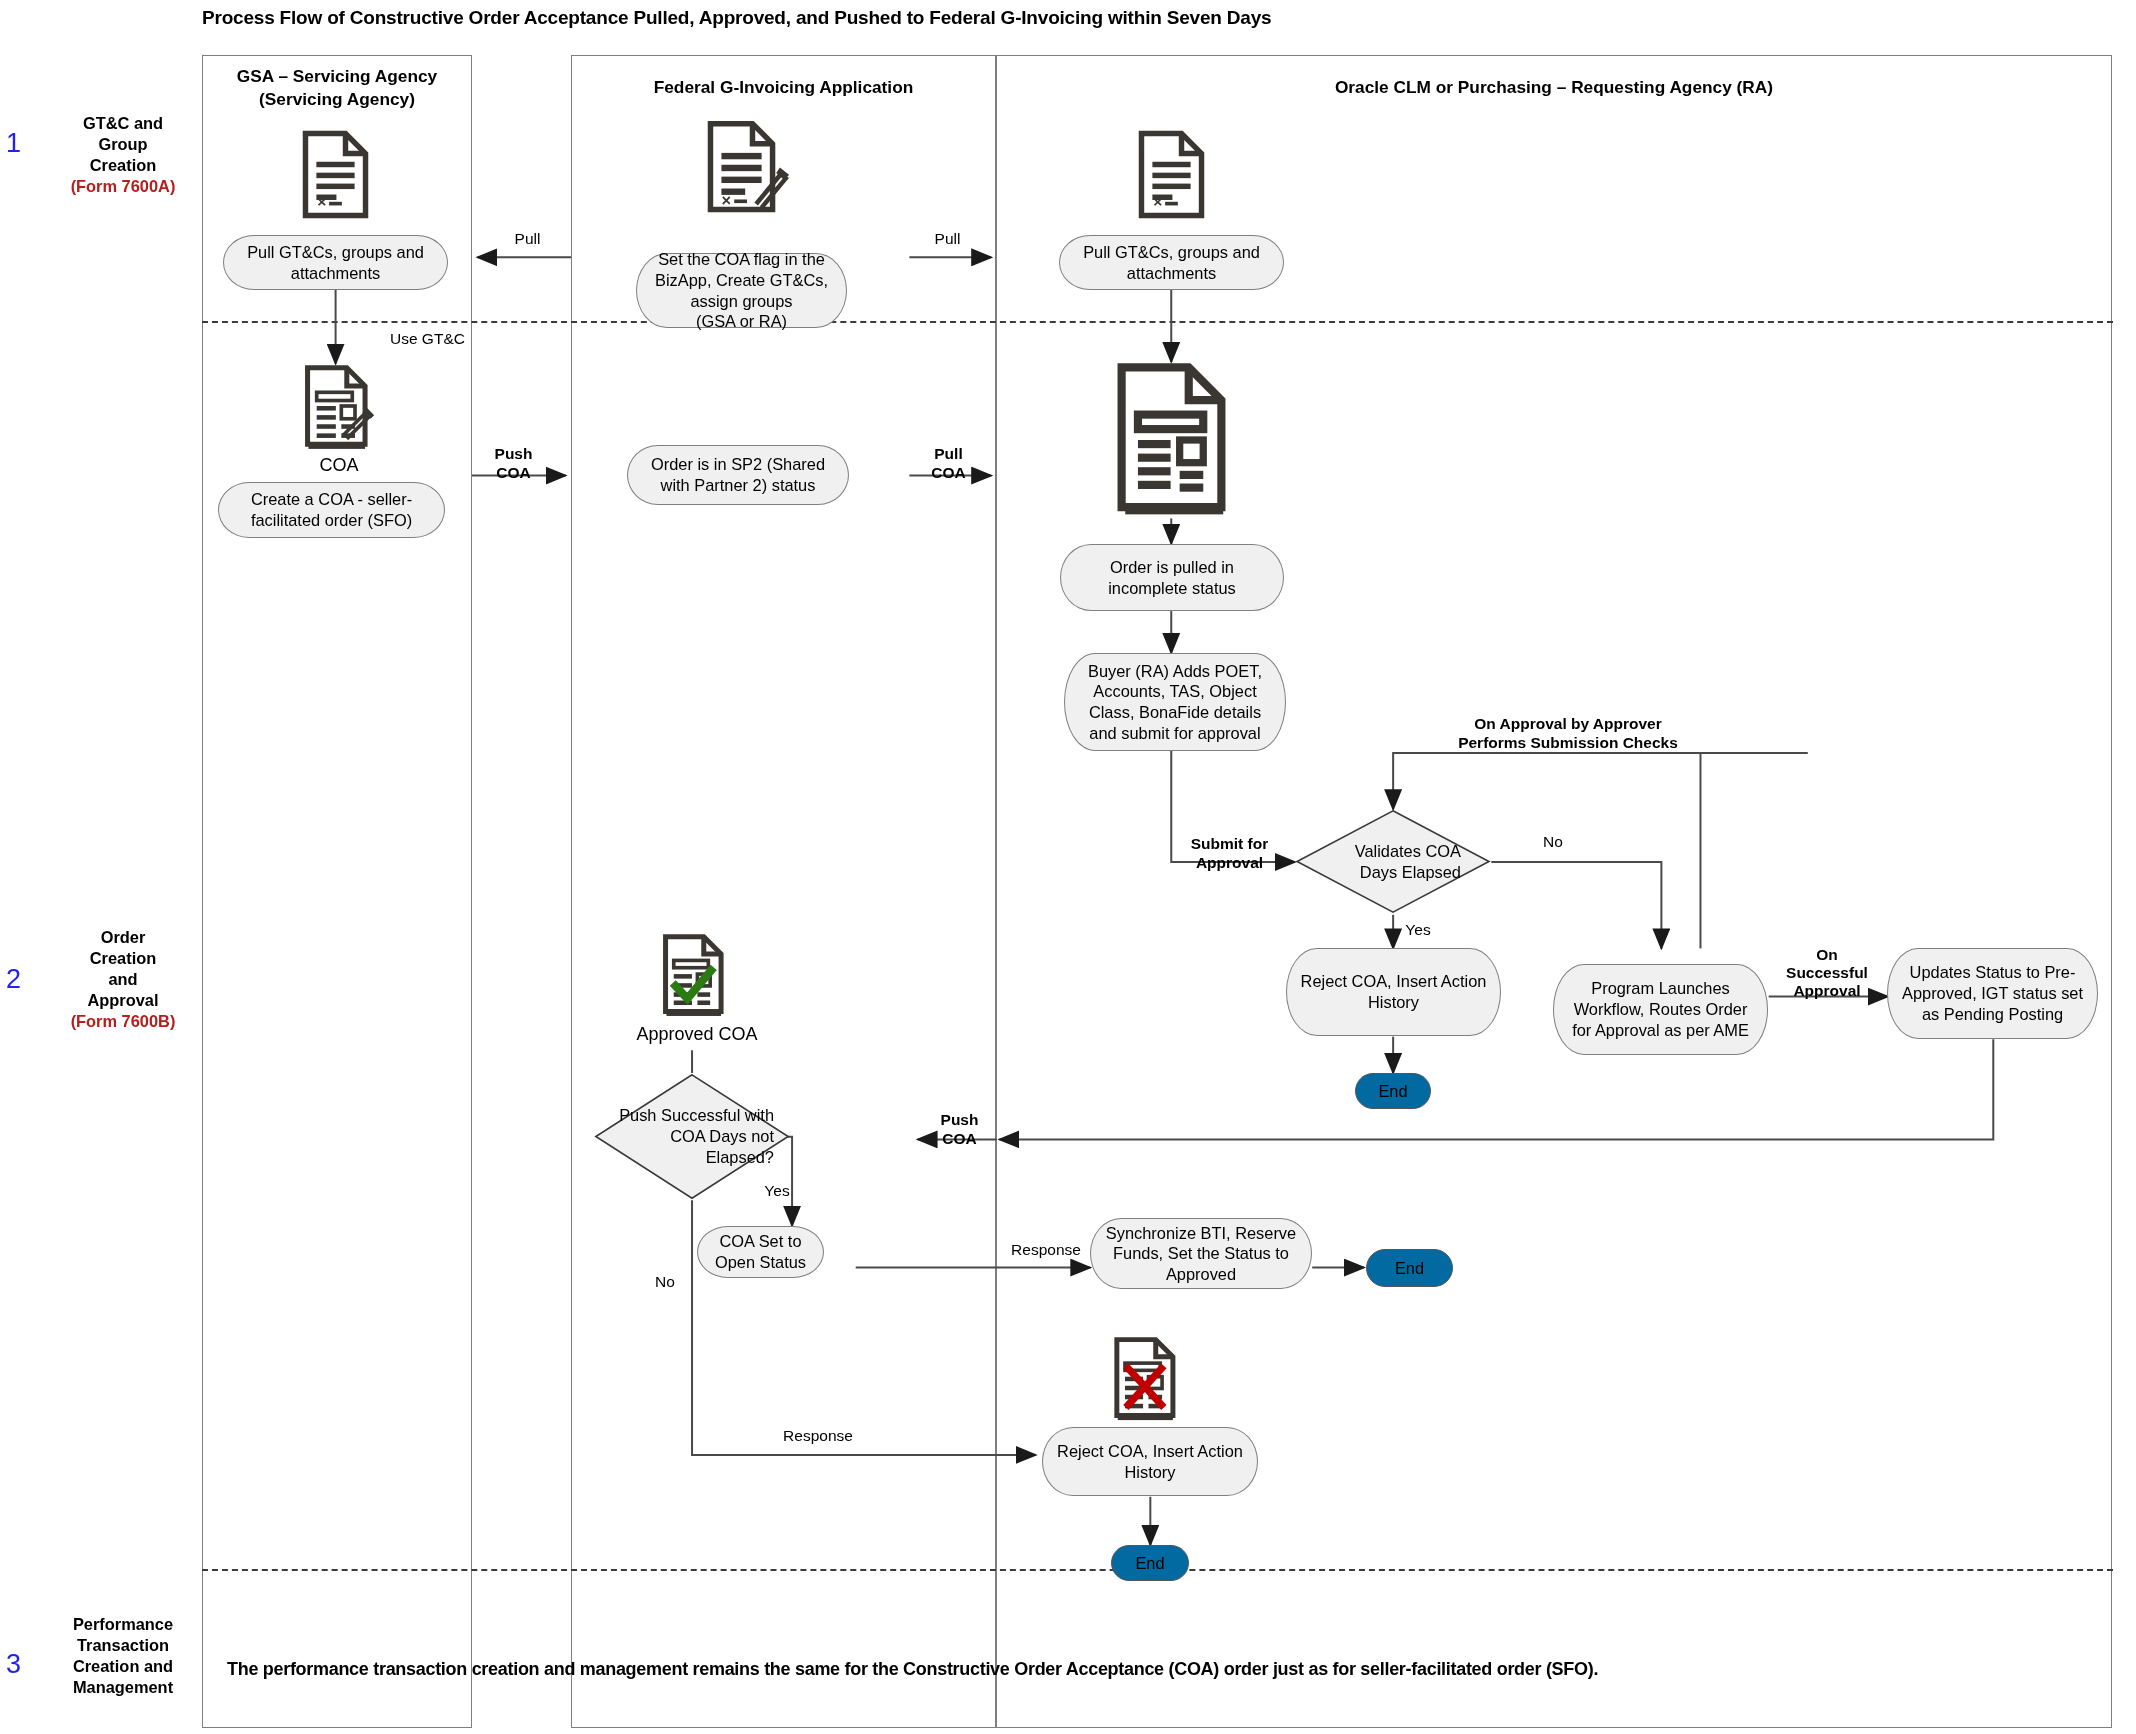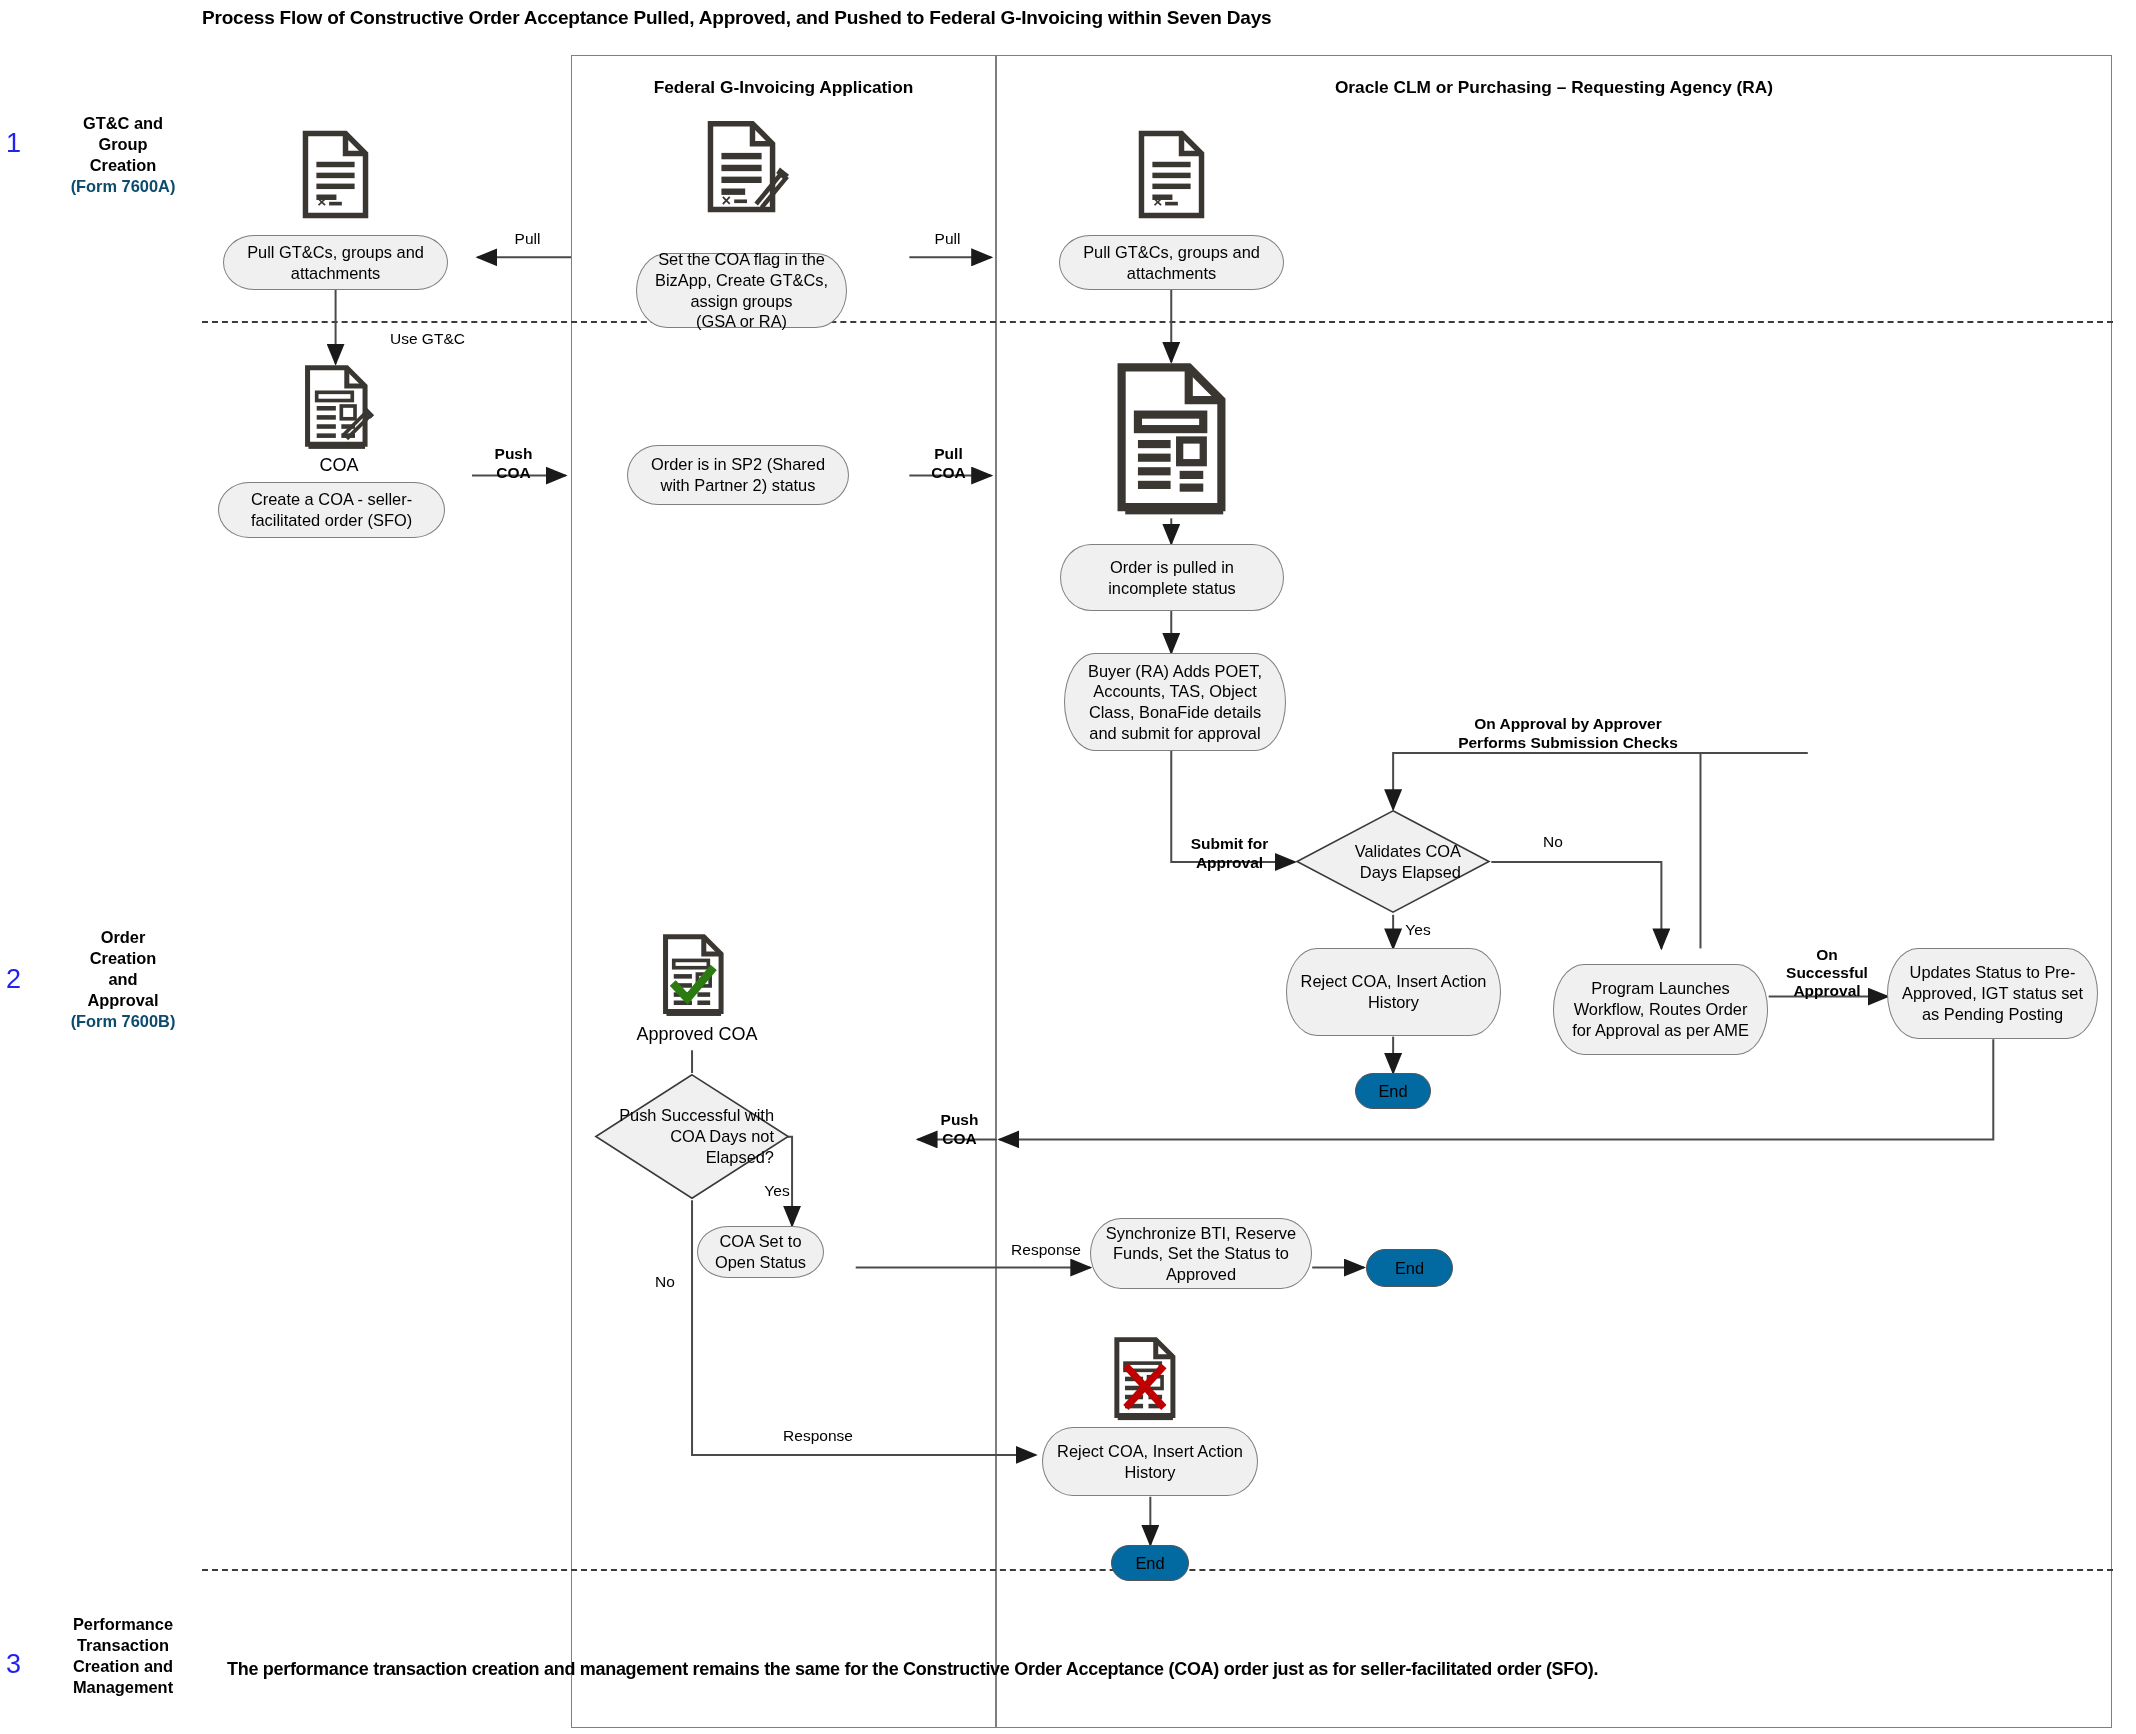--- a/index.html
+++ b/index.html
@@ -8,21 +8,21 @@
   #canvas{position:absolute;left:0;top:0;width:2137px;height:1735px;overflow:hidden;}
 
   .abs{position:absolute;}
 
   
   #title{left:202px;top:7.3px;font-size:19px;font-weight:bold;letter-spacing:-0.2px;}
 
   
   .phase{width:164px;text-align:center;font-size:16.4px;font-weight:bold;line-height:1.28;}
   .phase .num{position:absolute;left:-35px;font-size:27px;color:#2222ee;font-weight:normal;}
-  .phase .form{color:#0c4a6e;}
+  .phase .form{color:#b91c1c;}
 
   
   .lane{border:1.4px solid #7f7f7f;background:transparent;box-sizing:border-box;}
   .lane-title{position:absolute;width:100%;text-align:center;font-size:17.3px;
               font-weight:bold;line-height:1.35;top:9px;}
 
   
   .sep{border-top:2.7px dashed #3b3b3b;height:0;}
 
   
@@ -48,20 +48,24 @@
 
   svg{display:block;overflow:visible;}
 </style>
 </head>
 <body>
 
 <div id="canvas">
 
   <div class="abs" id="title">Process Flow of Constructive Order Acceptance Pulled, Approved, and Pushed to Federal G-Invoicing within Seven Days</div>
 
+  <div class="abs lane" style="left:202px;top:55px;width:270px;height:1673px;">
+    <div class="lane-title" style="white-space:pre-line;">GSA – Servicing Agency
+(Servicing Agency)</div>
+  </div>
 
   <div class="abs lane" style="left:571px;top:55px;width:425px;height:1673px;">
     <div class="lane-title" style="white-space:pre-line;top:20px;">Federal G-Invoicing Application</div>
   </div>
 
   <div class="abs lane" style="left:996px;top:55px;width:1116px;height:1673px;">
     <div class="lane-title" style="white-space:pre-line;top:20px;">Oracle CLM or Purchasing – Requesting Agency (RA)</div>
   </div>
 
   <div class="abs sep" style="left:202px;top:321px;width:1911px;"></div>

